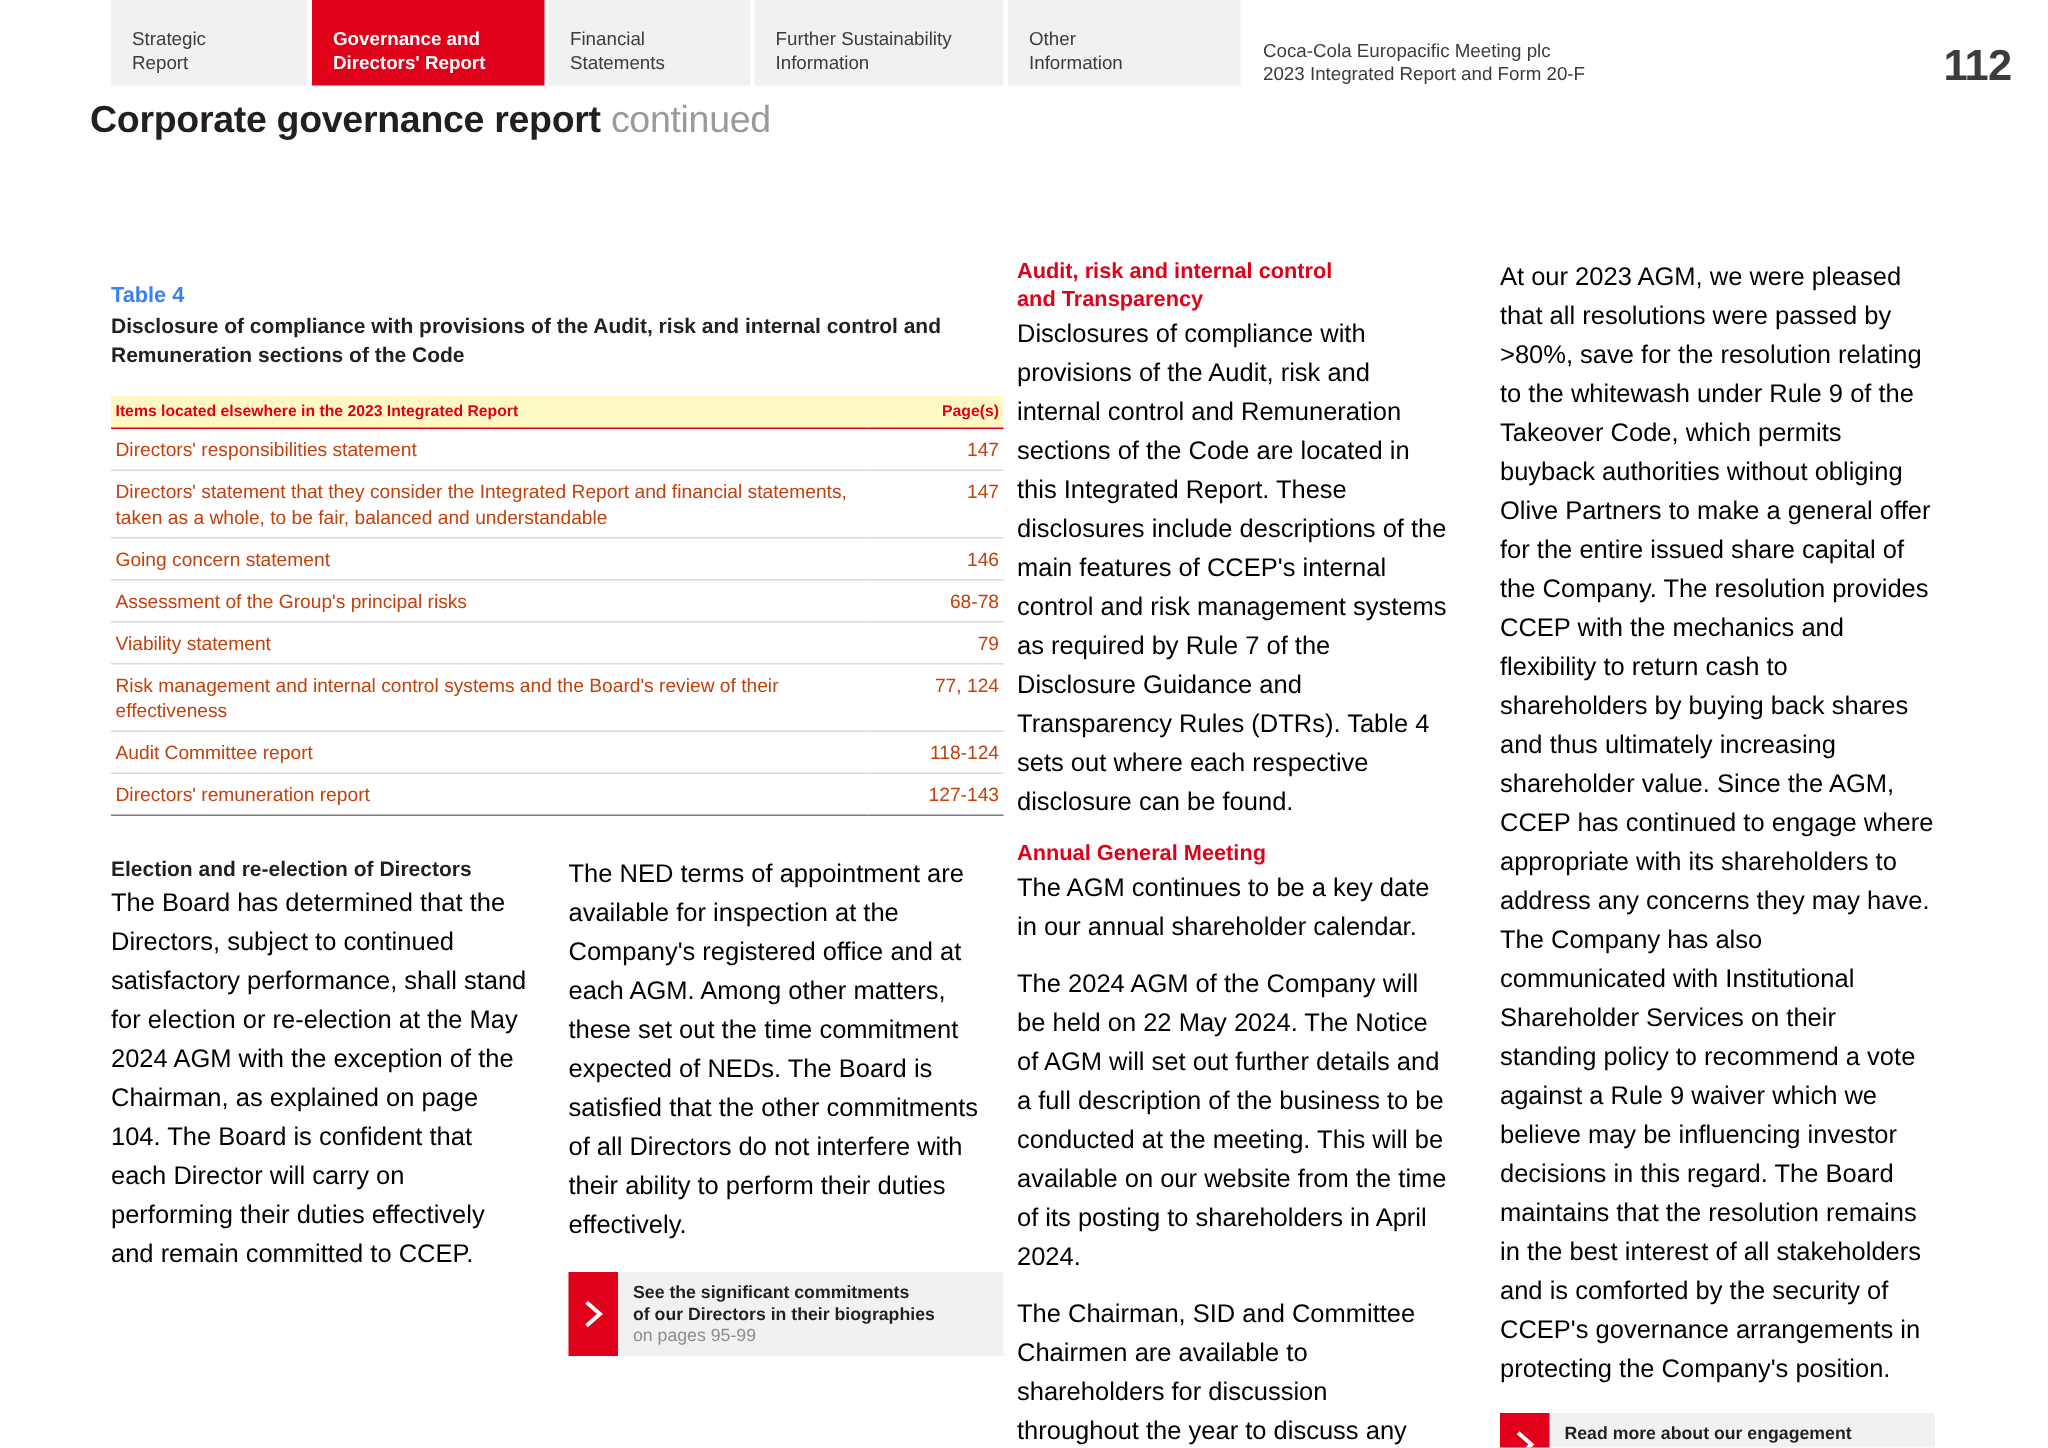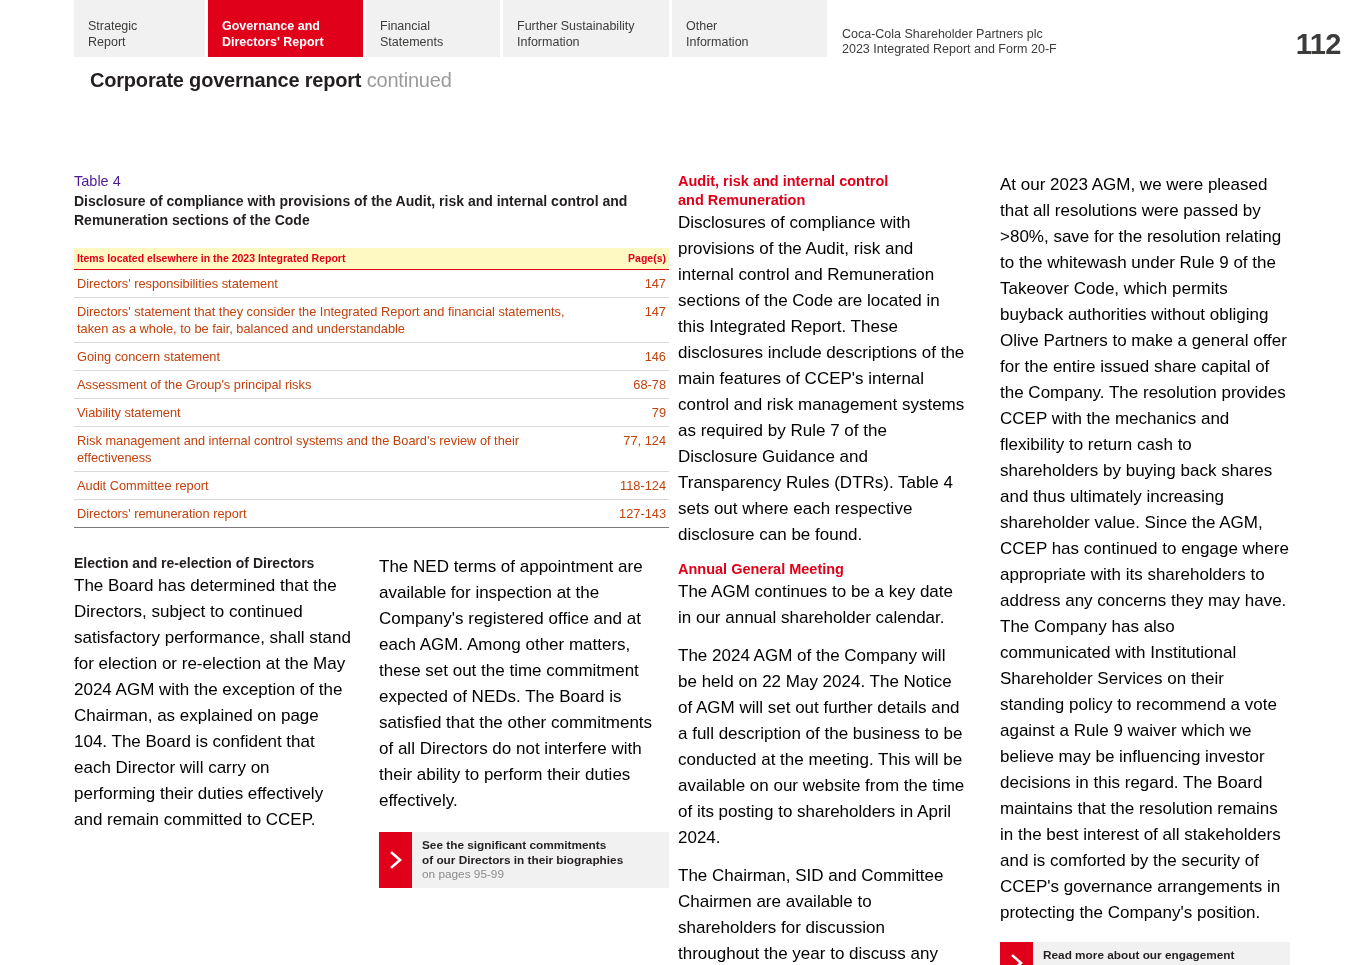--- a/index.html
+++ b/index.html
@@ -65,48 +65,48 @@
     top: 28px;
     font-size: 29px;
     font-weight: bold;
     color: #3c3c3b;
     letter-spacing: -0.5px;
   }
 
   
   .page-title {
     position: absolute;
-    left: 90px;
+    left: 60px;
     top: 64px;
-    font-size: 20px;
+    font-size: 25px;
     line-height: 32px;
     font-weight: bold;
     color: #231f20;
     letter-spacing: -0.2px;
   }
   .page-title .cont {
     font-weight: normal;
     color: #9a9a9a;
   }
 
   
   .col {
     position: absolute;
     top: 172px;
   }
   .col-1 { left: 74px;  width: 595px; }
   .col-2 { left: 678px; width: 290px; }
   .col-3 { left: 1000px; width: 290px; }
 
   .red-label {
-    color: #4c1d95;
+    color: #3b82f6;
     font-size: 14.5px;
     line-height: 19px;
-    font-weight: normal;
-    margin: 0 0 1px 0;
+    font-weight: bold;
+    margin: 16px 0 1px 0;
   }
   .table-caption {
     color: #231f20;
     font-size: 14px;
     line-height: 19px;
     font-weight: bold;
     margin: 0 0 18px 0;
   }
 
   
@@ -249,21 +249,21 @@
     <span class="tab-line">Further Sustainability</span>
     <span class="tab-line">Information</span>
   </div>
 
   <div class="tab tab-other">
     <span class="tab-line">Other</span>
     <span class="tab-line">Information</span>
   </div>
 
   <div class="doc-ref">
-    <span class="tab-line">Coca-Cola Shareholder Partners plc</span>
+    <span class="tab-line">Coca-Cola Europacific Meeting plc</span>
     <span class="tab-line">2023 Integrated Report and Form 20-F</span>
   </div>
 </div>
 
 <div class="page-number">112</div>
 
 <div class="page-title">
   <span>Corporate governance report</span>
   <span class="cont">continued</span>
 </div>
@@ -339,21 +339,21 @@
         </div>
       </div>
     </div>
 
   </div>
 </div>
 
 <div class="col col-2">
   <h3 class="red-head">
     <span>Audit, risk and internal control</span><br>
-    <span>and Remuneration</span>
+    <span>and Transparency</span>
   </h3>
   <p class="body">Disclosures of compliance with provisions of the Audit, risk and internal control and Remuneration sections of the Code are located in this Integrated Report. These disclosures include descriptions of the main features of CCEP's internal control and risk management systems as required by Rule 7 of the Disclosure Guidance and Transparency Rules (DTRs). Table 4 sets out where each respective disclosure can be found.</p>
 
   <h3 class="red-head">Annual General Meeting</h3>
   <p class="body">The AGM continues to be a key date in our annual shareholder calendar.</p>
   <p class="body">The 2024 AGM of the Company will be held on 22 May 2024. The Notice of AGM will set out further details and a full description of the business to be conducted at the meeting. This will be available on our website from the time of its posting to shareholders in April 2024.</p>
   <p class="body tight">The Chairman, SID and Committee Chairmen are available to shareholders for discussion throughout the year to discuss any matters under their areas of responsibility, by contacting the Company Secretary.</p>
 </div>
 
 <div class="col col-3">

